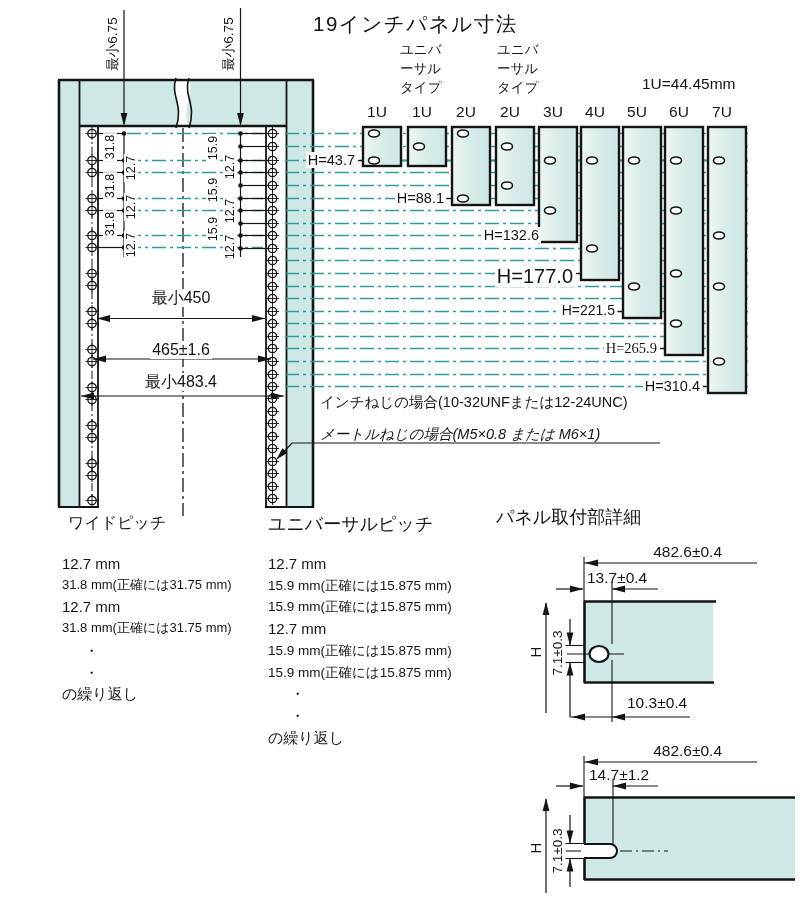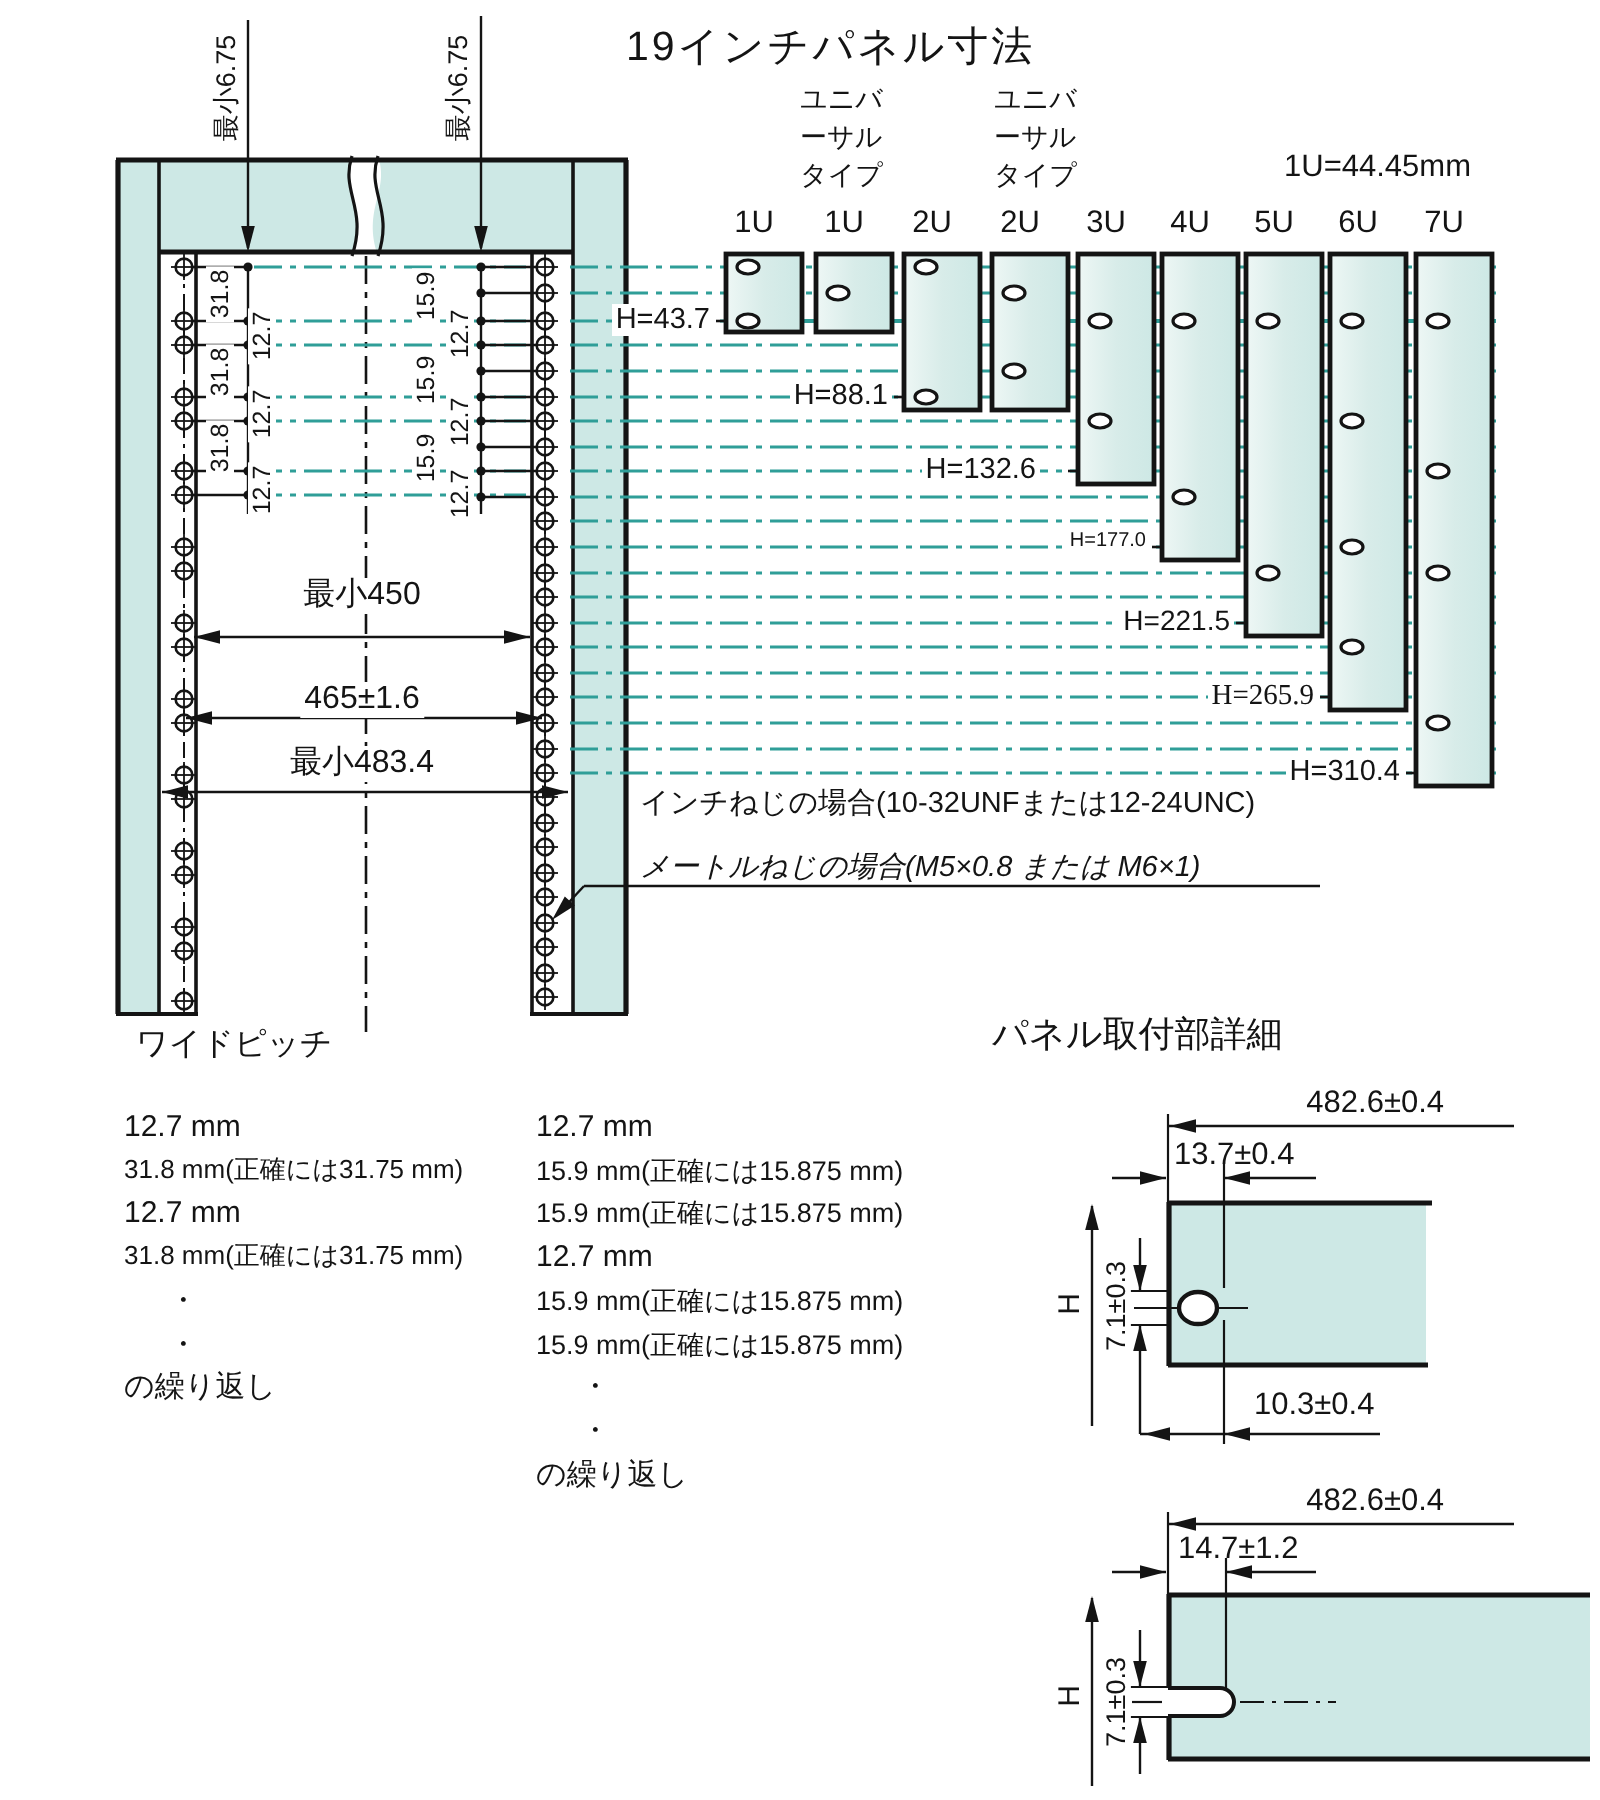--- a/index.html
+++ b/index.html
@@ -394,22 +394,22 @@
       <div class="lbl ctr" style="font-size: 15.5px; left: 422px; top: 103px;">1U</div>
       <div class="lbl ctr" style="font-size: 15.5px; left: 466px; top: 103px;">2U</div>
       <div class="lbl ctr" style="font-size: 15.5px; left: 510px; top: 103px;">2U</div>
       <div class="lbl ctr" style="font-size: 15.5px; left: 553px; top: 103px;">3U</div>
       <div class="lbl ctr" style="font-size: 15.5px; left: 595px; top: 103px;">4U</div>
       <div class="lbl ctr" style="font-size: 15.5px; left: 637px; top: 103px;">5U</div>
       <div class="lbl ctr" style="font-size: 15.5px; left: 679px; top: 103px;">6U</div>
       <div class="lbl ctr" style="font-size: 15.5px; left: 722px; top: 103px;">7U</div>
       <div class="lbl wbg" style="font-size: 14.5px; right: 443px; top: 152px;">H=43.7</div>
       <div class="lbl wbg" style="font-size: 14.5px; right: 354px; top: 190px;">H=88.1</div>
-      <div class="lbl wbg" style="font-size: 14.5px; right: 280px; top: 227px; text-align: right;">H=132.6</div>
-      <div class="lbl wbg" style="font-size: 10px; right: 225px; top: 265px;">H=177.0</div>
+      <div class="lbl wbg" style="font-size: 14.5px; right: 259px; top: 227px; text-align: right;">H=132.6</div>
+      <div class="lbl wbg" style="font-size: 20px; right: 225px; top: 265px;">H=177.0</div>
       <div class="lbl wbg" style="font-size: 14px; right: 183px; top: 303px;">H=221.5</div>
       <div class="lbl wbg" style="font-size: 14.5px; right: 141px; top: 340px; font-family: Liberation Serif, serif;">H=265.9</div>
       <div class="lbl wbg" style="font-size: 14.5px; right: 98px; top: 378px;">H=310.4</div>
       <div class="lbl rot" style="font-size: 13.5px; left: 113px; top: 44px;">最小6.75</div>
       <div class="lbl rot" style="font-size: 13.5px; left: 229px; top: 44px;">最小6.75</div>
       <div class="lbl wbg rot" style="font-size: 12.5px; left: 110px; top: 147px;">31.8</div>
       <div class="lbl wbg rot" style="font-size: 12.5px; left: 131px; top: 168px;">12.7</div>
       <div class="lbl wbg rot" style="font-size: 12.5px; left: 110px; top: 186px;">31.8</div>
       <div class="lbl wbg rot" style="font-size: 12.5px; left: 131px; top: 207px;">12.7</div>
       <div class="lbl wbg rot" style="font-size: 12.5px; left: 110px; top: 224px;">31.8</div>
@@ -419,20 +419,21 @@
       <div class="lbl wbg rot" style="font-size: 12.5px; left: 213px; top: 190px;">15.9</div>
       <div class="lbl wbg rot" style="font-size: 12.5px; left: 230px; top: 211px;">12.7</div>
       <div class="lbl wbg rot" style="font-size: 12.5px; left: 213px; top: 229px;">15.9</div>
       <div class="lbl wbg rot" style="font-size: 12.5px; left: 230px; top: 247px;">12.7</div>
       <div class="lbl wbg ctr" style="font-size: 16px; left: 181px; top: 289px;">最小450</div>
       <div class="lbl wbg ctr" style="font-size: 16px; left: 181px; top: 341px;">465±1.6</div>
       <div class="lbl wbg ctr" style="font-size: 16px; left: 181px; top: 373px;">最小483.4</div>
       <div class="lbl" style="font-size: 14.5px; left: 320px; top: 394px;">インチねじの場合(10-32UNFまたは12-24UNC)</div>
       <div class="lbl" style="font-size: 14.5px; left: 320px; top: 426px; font-style: italic;">メートルねじの場合(M5×0.8 または M6×1)</div>
       <div class="lbl" style="font-size: 16px; left: 68px; top: 514px;">ワイドピッチ</div>
+      <div class="lbl" style="font-size: 18px; left: 268px; top: 514px;">ユニバーサルピッチ</div>
       <div class="lbl" style="font-size: 18px; left: 496px; top: 507px;">パネル取付部詳細</div>
       <div class="lbl" style="font-size: 15px; left: 62px; top: 556px;">12.7 mm</div>
       <div class="lbl" style="font-size: 13px; left: 62px; top: 577.7px;">31.8 mm(正確には31.75 mm)</div>
       <div class="lbl" style="font-size: 15px; left: 62px; top: 599.4px;">12.7 mm</div>
       <div class="lbl" style="font-size: 13px; left: 62px; top: 621.1px;">31.8 mm(正確には31.75 mm)</div>
       <div class="lbl" style="font-size: 15px; left: 84px; top: 642.8px;">・</div>
       <div class="lbl" style="font-size: 15px; left: 84px; top: 664.5px;">・</div>
       <div class="lbl" style="font-size: 15px; left: 62px; top: 686.2px;">の繰り返し</div>
       <div class="lbl" style="font-size: 15px; left: 268px; top: 556px;">12.7 mm</div>
       <div class="lbl" style="font-size: 13.5px; left: 268px; top: 577.7px;">15.9 mm(正確には15.875 mm)</div>

